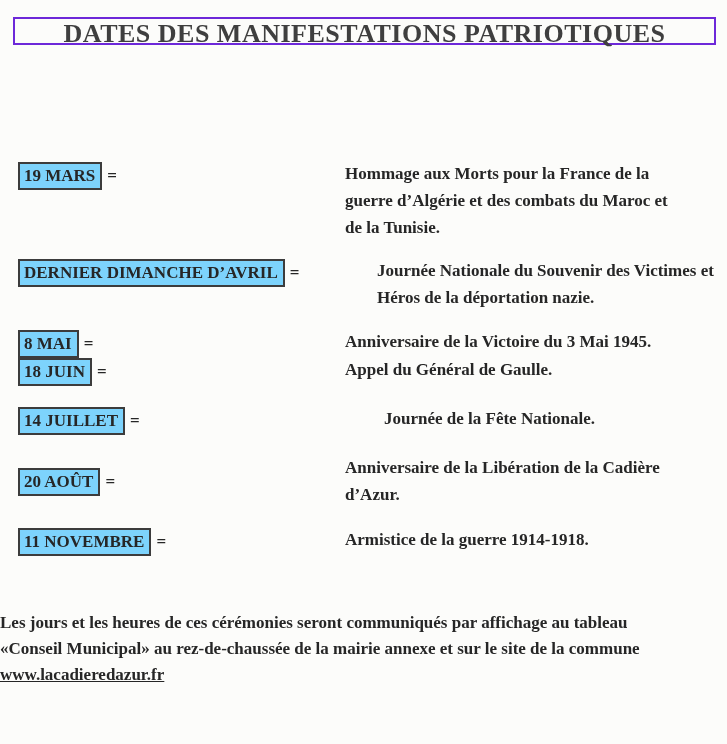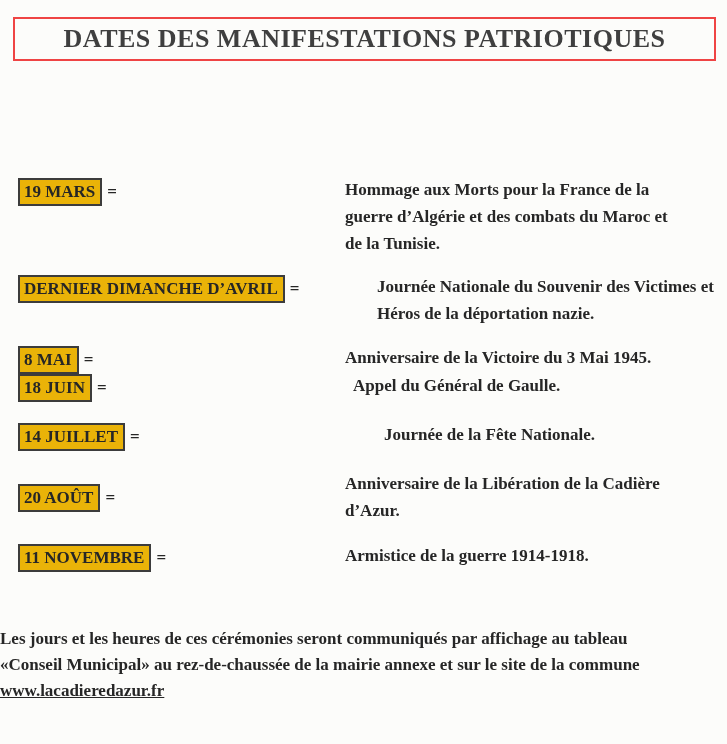--- a/index.html
+++ b/index.html
@@ -13,61 +13,60 @@
     height: 744px;
     background: #fcfcfa;
     font-family: "Liberation Serif", "DejaVu Serif", serif;
     font-weight: bold;
     color: #262626;
     overflow: hidden;
     box-sizing: border-box;
   }
   .title-box {
     margin: 17px 11px 0 13px;
-    border: 2px solid #ef4444;
-    height: 44px;
+    border: 2px solid #6d28d9;
+    height: 28px;
     box-sizing: border-box;
     display: flex;
-    align-items: center;
     justify-content: center;
   }
   .title-text {
     font-size: 26px;
     letter-spacing: 0.5px;
     color: #3f3f3f;
     white-space: nowrap;
   }
   .rows {
     margin-top: 117px;
     padding-left: 18px;
     padding-right: 12px;
   }
   .entry-row {
     display: flex;
     align-items: flex-start;
   }
   .entry-row:nth-child(1) { margin-bottom: 18px; }
   .entry-row:nth-child(2) { margin-bottom: 19px; gap: 32px; }
   .entry-row:nth-child(3) { }
-  .entry-row:nth-child(4) { margin-bottom: 21px; gap: 8px; }
+  .entry-row:nth-child(4) { margin-bottom: 21px; }
   .entry-row:nth-child(5) { margin-bottom: 21px; gap: 39px; }
   .entry-row:nth-child(6) { margin-bottom: 20px; align-items: center; }
   .entry-row:nth-child(7) { margin-bottom: 12px; }
   .label-cell {
     width: 327px;
     flex: 0 0 327px;
     font-size: 17px;
     line-height: 21px;
     white-space: nowrap;
   }
   .date-box {
     display: inline-block;
     border: 2px solid #3c3c3c;
     padding: 1px 5px 2px 4px;
-    background: #eab308;
+    background: #7dd3fc;
   }
   .equals {
     margin-left: 5px;
   }
   .desc-cell {
     flex: 1 1 auto;
     font-size: 17px;
     line-height: 27px;
     margin-top: -2px;
   }

